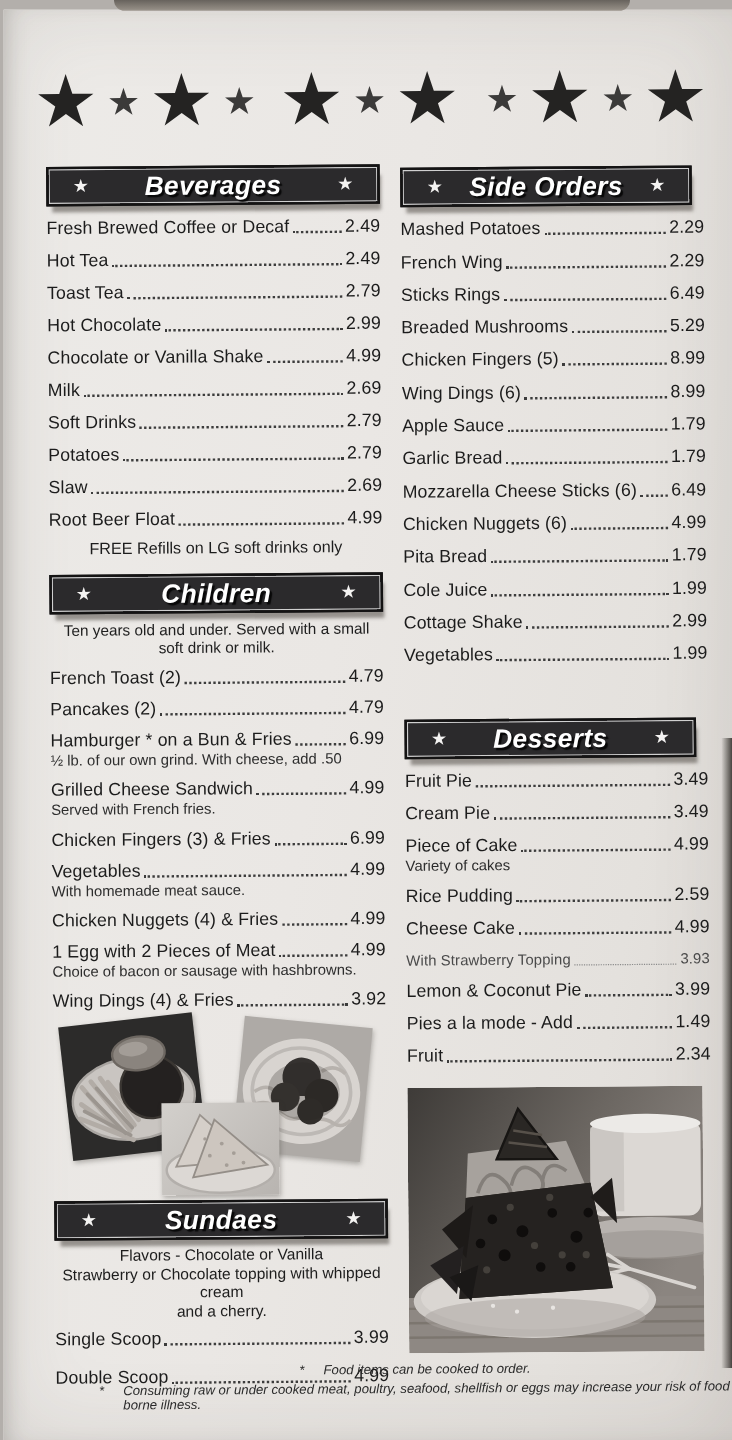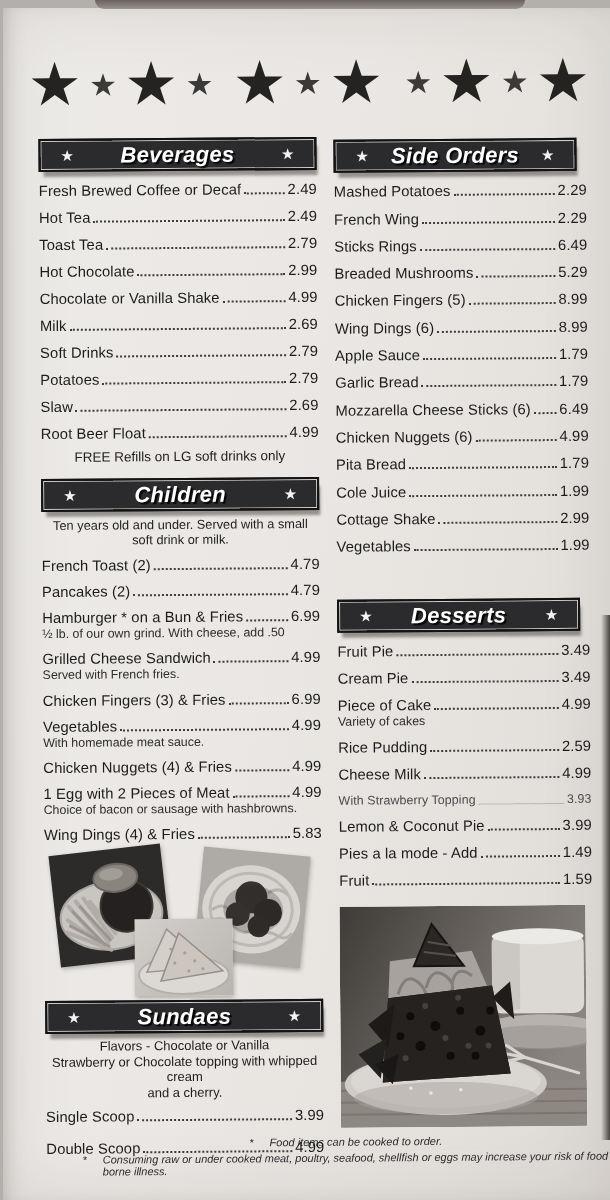--- a/index.html
+++ b/index.html
@@ -213,21 +213,21 @@
       </div>
     <div class="r">
         <span class="n">1 Egg with 2 Pieces of Meat</span>
         <span class="d"></span>
         <span class="p">4.99</span>
       </div>
     <div class="sub">Choice of bacon or sausage with hashbrowns.</div>
     <div class="r">
         <span class="n">Wing Dings (4) &amp; Fries</span>
         <span class="d"></span>
-        <span class="p">5.83</span>
+        <span class="p">3.92</span>
       </div>
   </div>
 
   <div id="collage">
     <div class="photo" id="ph-burger">
       <svg width="112" height="112" viewBox="0 0 112 112">
         <ellipse cx="56" cy="66" rx="51" ry="34" fill="#c9c5c1" stroke="#a8a4a0" stroke-width="2"></ellipse>
         <g stroke="#b2aca6" stroke-width="4" stroke-linecap="round">
           <line x1="14" y1="52" x2="44" y2="96"></line>
             <line x1="22" y1="48" x2="50" y2="92"></line>
@@ -403,21 +403,21 @@
         <span class="d"></span>
         <span class="p">4.99</span>
       </div>
     <div class="sub">Variety of cakes</div>
     <div class="r">
         <span class="n">Rice Pudding</span>
         <span class="d"></span>
         <span class="p">2.59</span>
       </div>
     <div class="r">
-        <span class="n">Cheese Milk</span>
+        <span class="n">Cheese Cake</span>
         <span class="d"></span>
         <span class="p">4.99</span>
       </div>
     <div class="r tiny">
         <span class="n">With Strawberry Topping</span>
         <span class="d"></span>
         <span class="p">3.93</span>
       </div>
     <div class="r">
         <span class="n">Lemon &amp; Coconut Pie</span>
@@ -425,21 +425,21 @@
         <span class="p">3.99</span>
       </div>
     <div class="r">
         <span class="n">Pies a la mode - Add</span>
         <span class="d"></span>
         <span class="p">1.49</span>
       </div>
     <div class="r">
         <span class="n">Fruit</span>
         <span class="d"></span>
-        <span class="p">1.59</span>
+        <span class="p">2.34</span>
       </div>
   </div>
 
   <div id="cake">
     <svg width="246" height="221" viewBox="0 0 246 221">
       <defs>
         <linearGradient id="bgG" x1="0" y1="0" x2="1" y2="0.5">
           <stop offset="0" stop-color="#3e3b38"></stop>
             <stop offset="0.55" stop-color="#6b6661"></stop>
             <stop offset="1" stop-color="#8b8580"></stop>

